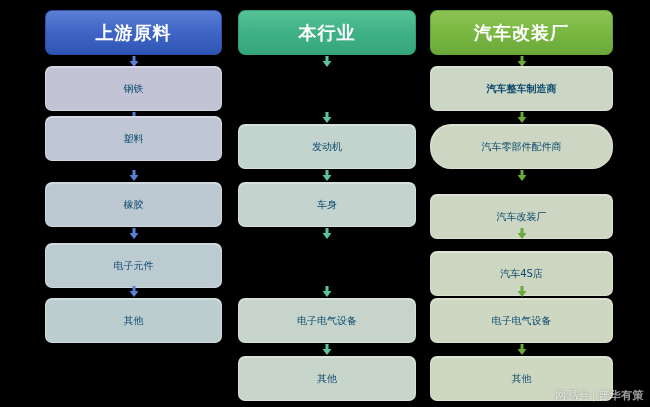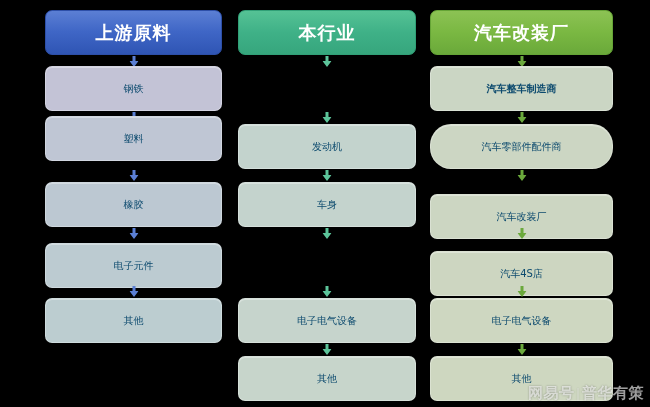--- a/index.html
+++ b/index.html
@@ -83,28 +83,27 @@
     transform: translateX(-50%);
     width: 9px;
     height: 11px;
   }
   .connector svg { display: block; }
 
   .watermark {
     position: absolute;
     right: 6px;
     bottom: 4px;
-    font-size: 15px;
+    font-size: 11px;
     font-weight: 700;
     color: rgba(255,255,255,0.62);
     text-shadow: 0 0 2px rgba(0,0,0,0.35);
     letter-spacing: 0.5px;
     white-space: nowrap;
     pointer-events: none;
-    font-family: Liberation Serif, serif;
   }
   .watermark .sep {
     font-weight: 400;
     opacity: 0.8;
     padding: 0 2px;
   }
 </style>
 </head>
 <body>
 

